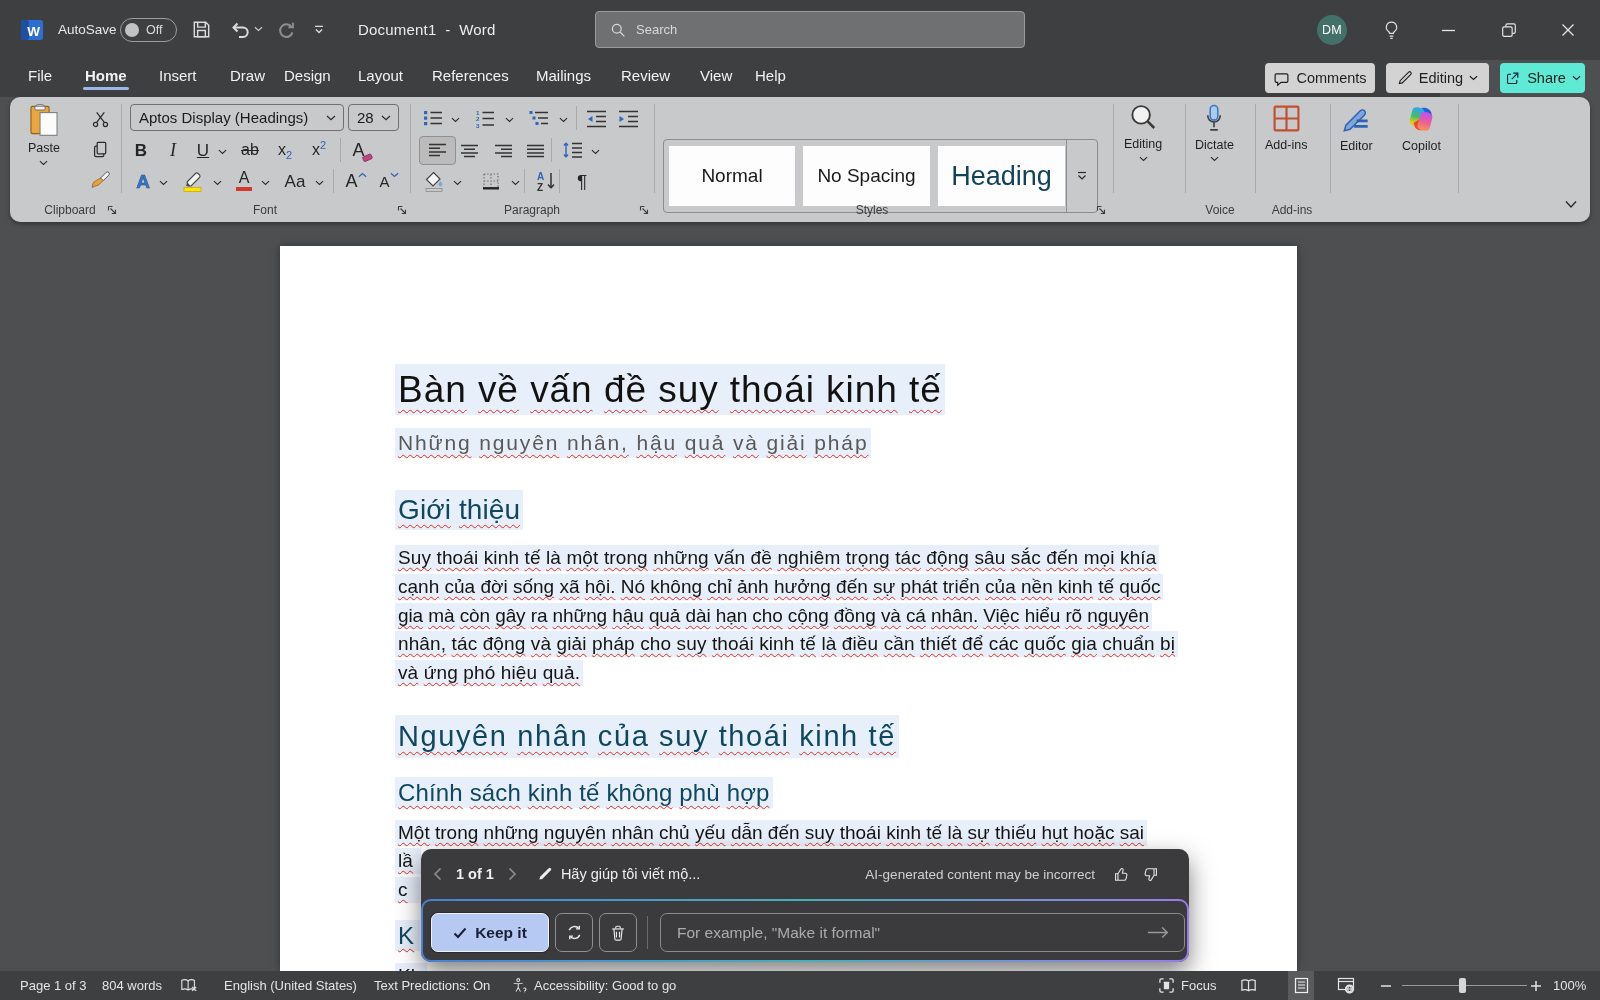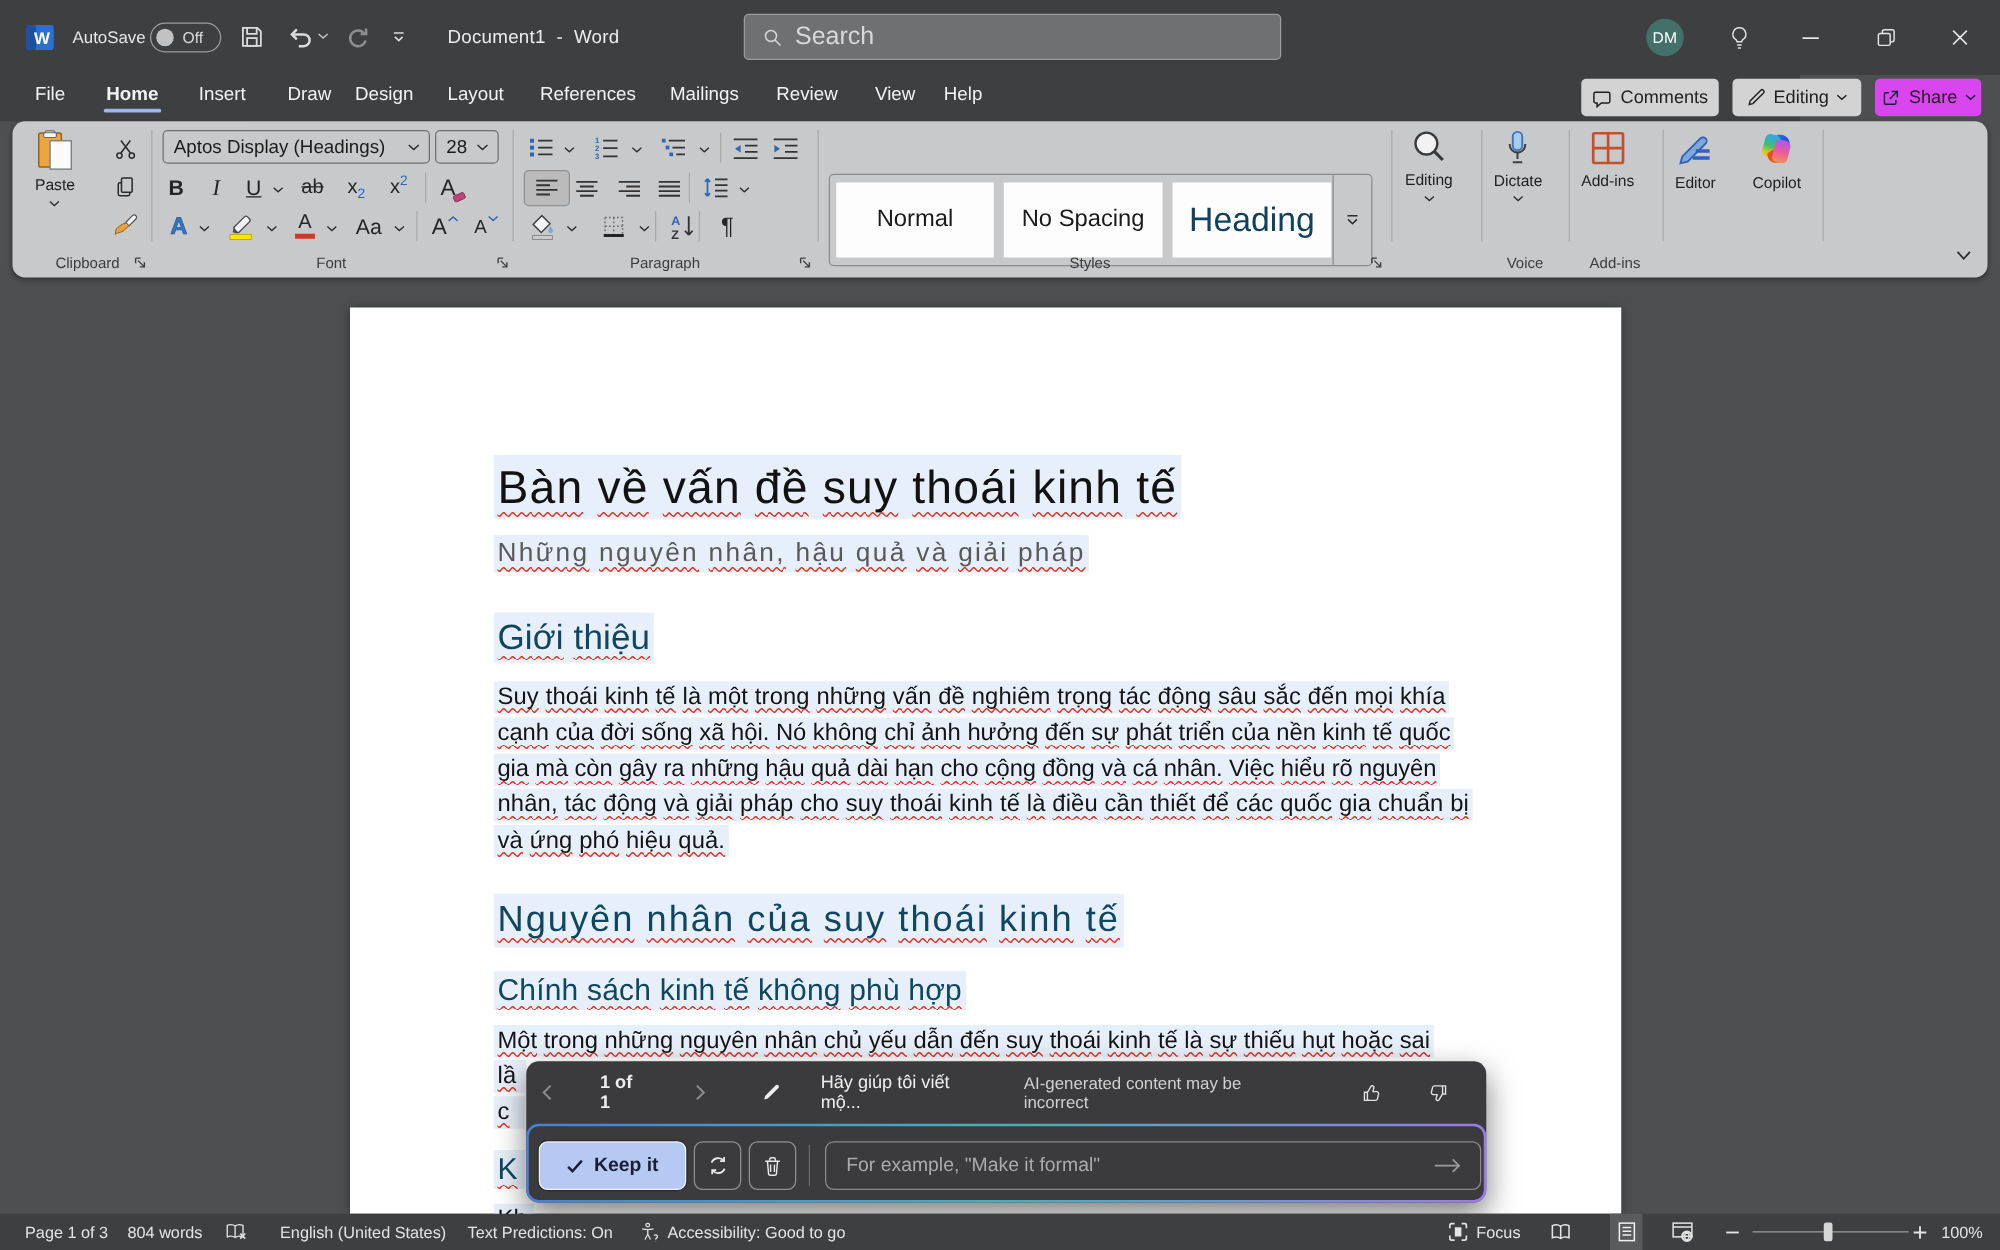--- a/index.html
+++ b/index.html
@@ -10,21 +10,21 @@
   
   #titlebar{position:absolute;left:0;top:0;width:1600px;height:60px;background:#3E3F41;}
   #titlebar .txt{color:#E8E8E8;font-size:13.5px;}
   #autosave-toggle{position:absolute;left:120px;top:18px;width:55px;height:22px;border:1px solid #9C9C9C;
       border-radius:12px;display:flex;align-items:center;}
   #autosave-knob{width:14px;height:14px;border-radius:50%;background:#C2C2C2;margin-left:4px;}
   #autosave-state{color:#DCDCDC;font-size:12.5px;margin-left:7px;}
   #doc-title{position:absolute;left:358px;top:21px;color:#ECECEC;font-size:15px;letter-spacing:.2px;white-space:pre;}
   #search-box{position:absolute;left:595px;top:11px;width:430px;height:37px;background:#6F7071;
       border:1px solid #9B9B9B;border-radius:4px;box-sizing:border-box;display:flex;align-items:center;}
-  #search-box span{color:#D9D9D9;font-size:20px;margin-left:10px;}
+  #search-box span{color:#D9D9D9;font-size:13px;margin-left:10px;}
   #avatar{position:absolute;left:1317px;top:15px;width:30px;height:30px;border-radius:50%;background:#44706A;
       color:#FFF;font-size:12.5px;display:flex;align-items:center;justify-content:center;letter-spacing:.3px;}
   .tb-btn{position:absolute;top:18px;}
   
   #menubar{position:absolute;left:0;top:60px;width:1440px;height:37px;background:#3E3F41;}
   .mtab{position:absolute;top:7px;color:#F2F2F2;font-size:15px;}
   .mtab.active{font-weight:bold;}
   .mtab.active:after{content:"";position:absolute;left:-2px;right:-2px;bottom:-6px;height:3px;
       border-radius:2px;background:#9DB8E8;}
   .mbtn{position:absolute;top:3px;height:30px;border-radius:4px;background:#D3D3D3;display:flex;
@@ -62,21 +62,21 @@
       text-decoration-skip-ink:none;}
   .t-title{font-size:37px;letter-spacing:.95px;color:#121212;}  .t-title>span{line-height:51px;}
   .t-sub{font-size:21px;letter-spacing:1.85px;color:#595959;}    .t-sub>span{line-height:30px;}
   .t-h1a{font-size:28px;letter-spacing:.1px;color:#0F4761;}      .t-h1a>span{line-height:40px;}
   .t-h1b{font-size:29px;letter-spacing:1.6px;color:#0F4761;}     .t-h1b>span{line-height:43px;}
   .t-h2{font-size:24px;letter-spacing:.15px;color:#0F4761;}      .t-h2>span{line-height:31px;}
   .t-body{font-size:19px;letter-spacing:.12px;color:#141414;}    .t-body>span{line-height:25.5px;}
   
   #copilot{position:absolute;left:421px;top:849px;width:768px;height:113px;border-radius:10px;
       background:#3B3B3D;box-shadow:0 10px 24px rgba(0,0,0,.5);}
-  #cp-top{position:absolute;left:0;top:0;right:0;height:50px;display:flex;align-items:center;color:#EFEFEF;gap:24px;}
+  #cp-top{position:absolute;left:0;top:0;right:0;height:50px;display:flex;align-items:center;color:#EFEFEF;}
   #cp-input-bar{position:absolute;left:0;bottom:0;width:768px;height:63px;border-radius:10px;
       background:linear-gradient(90deg,#4A7FD6,#47B0B8 50%,#9A7BE8);padding:2px;box-sizing:border-box;}
   #cp-input-inner{width:100%;height:100%;border-radius:8px;background:#3B3B3D;position:relative;}
   #keep-btn{position:absolute;left:8px;top:12px;width:118px;height:39px;background:#B6C9F3;
       border:1.5px solid #EFF2F8;border-radius:7px;box-shadow:0 0 0 1px #2B2B2B;display:flex;
       align-items:center;justify-content:center;gap:8px;color:#1A1F36;font-size:15.5px;font-weight:bold;
       box-sizing:border-box;}
   .cp-sq{position:absolute;top:12px;width:38px;height:39px;border:1px solid #8F8F8F;border-radius:7px;
       display:flex;align-items:center;justify-content:center;box-sizing:border-box;}
   #cp-field{position:absolute;left:237px;top:12px;width:525px;height:39px;border:1px solid #8A8A8A;
@@ -189,21 +189,21 @@
   </div>
   <div class="mbtn" style="left:1386px;width:103px">
     <svg width="16" height="16" viewBox="0 0 20 20" fill="none" stroke="#1F1F1F" stroke-width="1.4">
         <path d="M3 17l.9-3.6L14.6 2.7a1.7 1.7 0 0 1 2.4 0l.3.3a1.7 1.7 0 0 1 0 2.4L6.6 16.1 3 17z"></path>
       </svg>
     <span>Editing</span>
     <svg width="9" height="6" viewBox="0 0 10 6">
         <path d="M1 1l4 3.6L9 1" stroke="#1F1F1F" fill="none" stroke-width="1.3"></path>
       </svg>
   </div>
-  <div class="mbtn" style="left:1500px;width:85px;background:#d946ef">
+  <div class="mbtn" style="left:1500px;width:85px;background:#5eead4">
     <svg width="17" height="17" viewBox="0 0 24 24" fill="none" stroke="#14213D" stroke-width="1.6">
         <path d="M10 6H6.5A1.5 1.5 0 0 0 5 7.5v10A1.5 1.5 0 0 0 6.5 19h10a1.5 1.5 0 0 0 1.5-1.5V14"></path>
         <path d="M13 4.5h6.5V11"></path>
         <path d="M19.5 4.5 11 13"></path>
       </svg>
     <span>Share</span>
     <svg width="9" height="6" viewBox="0 0 10 6">
         <path d="M1 1l4 3.6L9 1" stroke="#14213D" fill="none" stroke-width="1.3"></path>
       </svg>
   </div>

